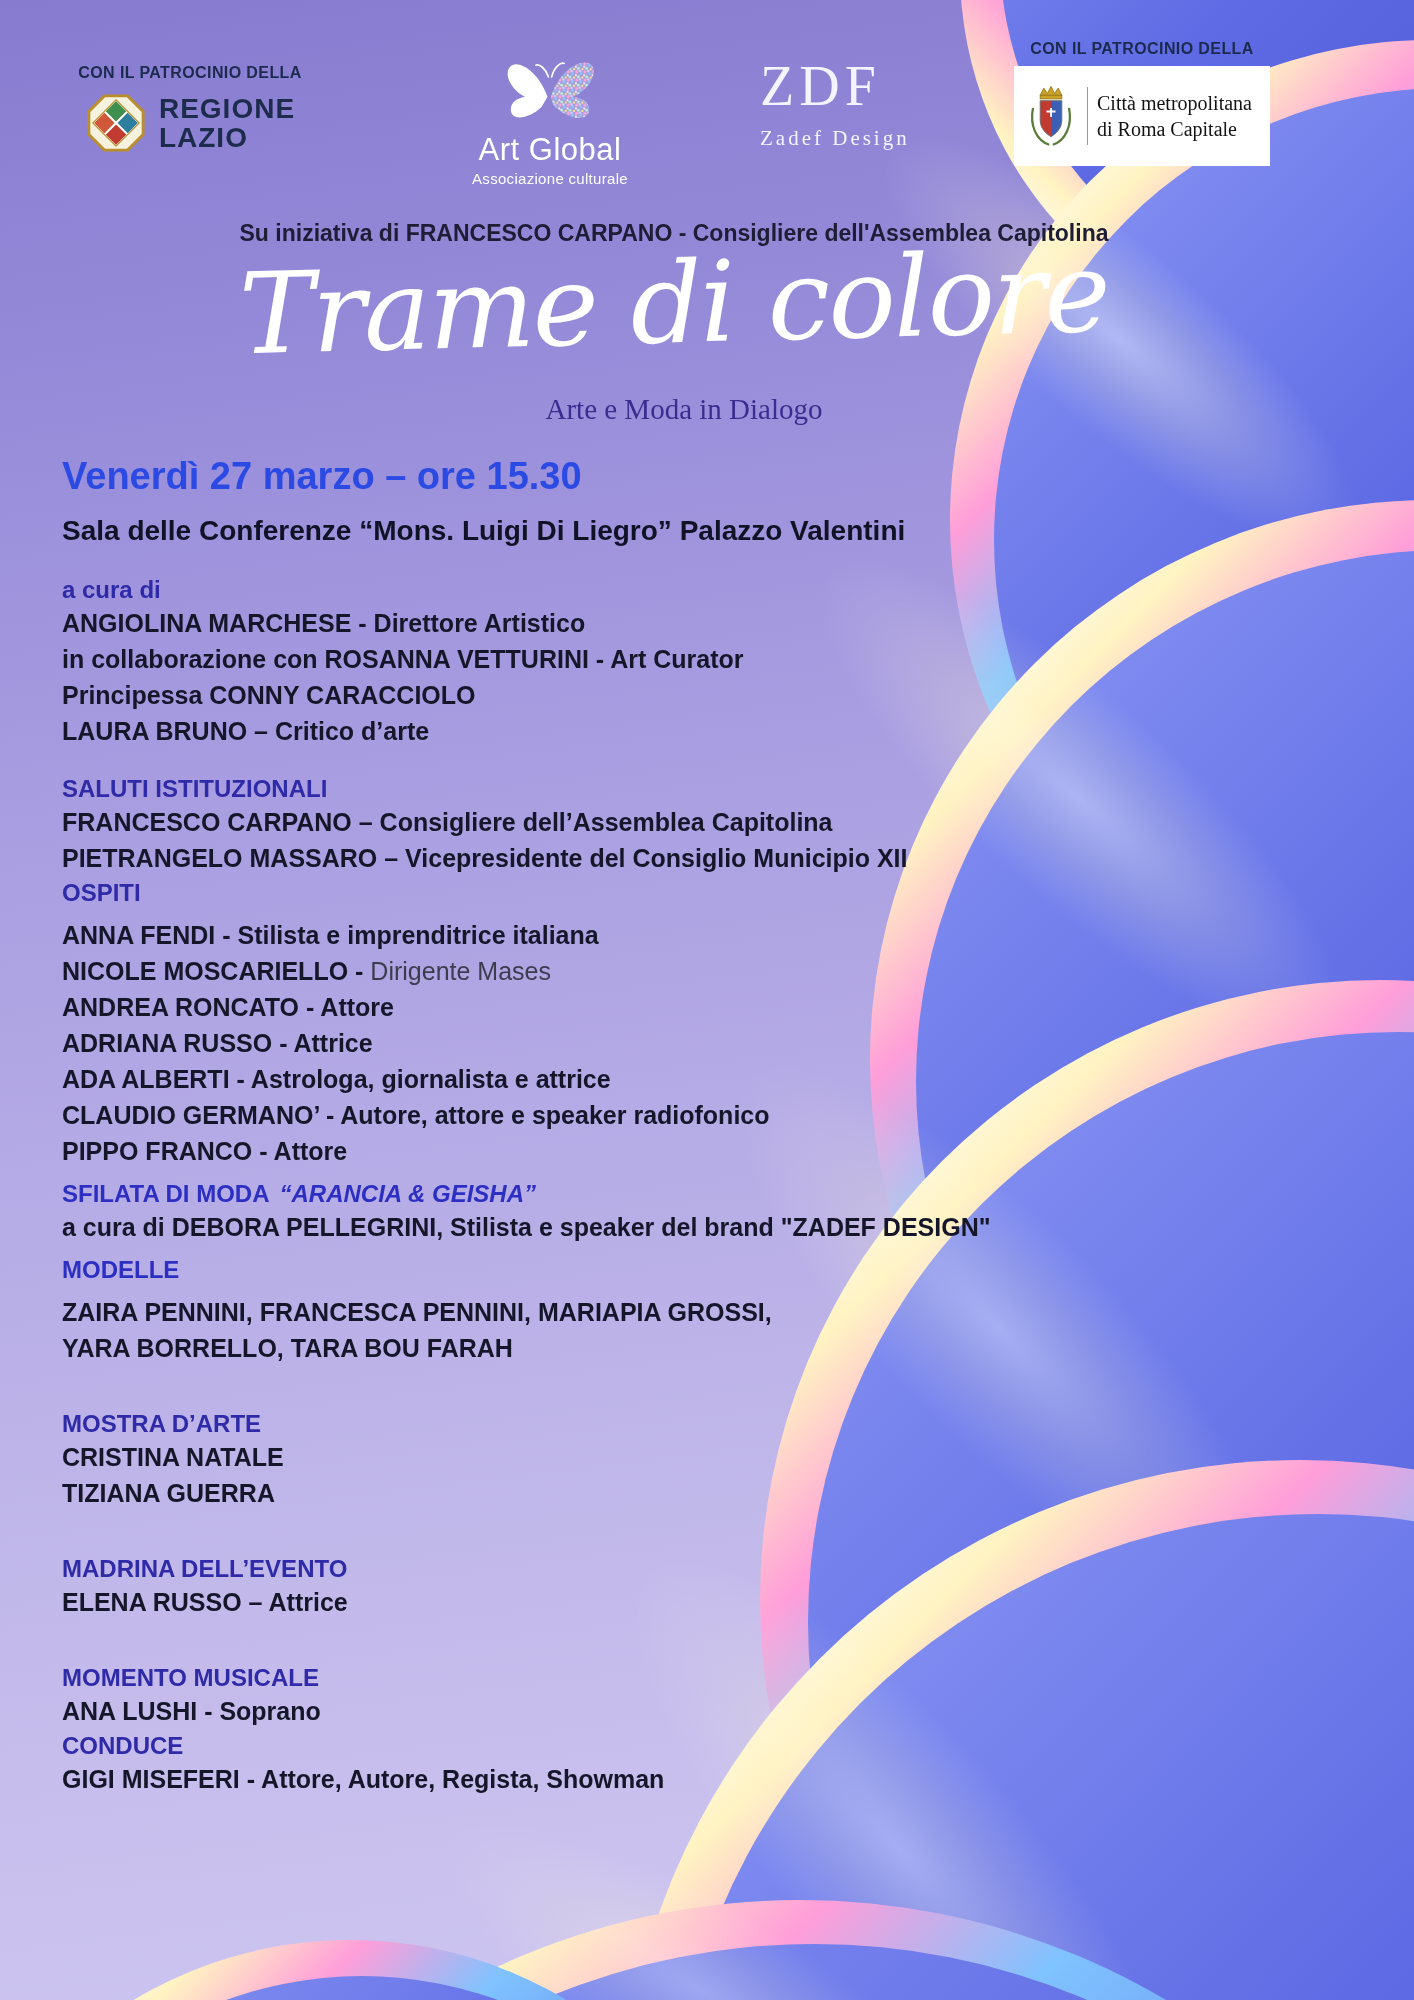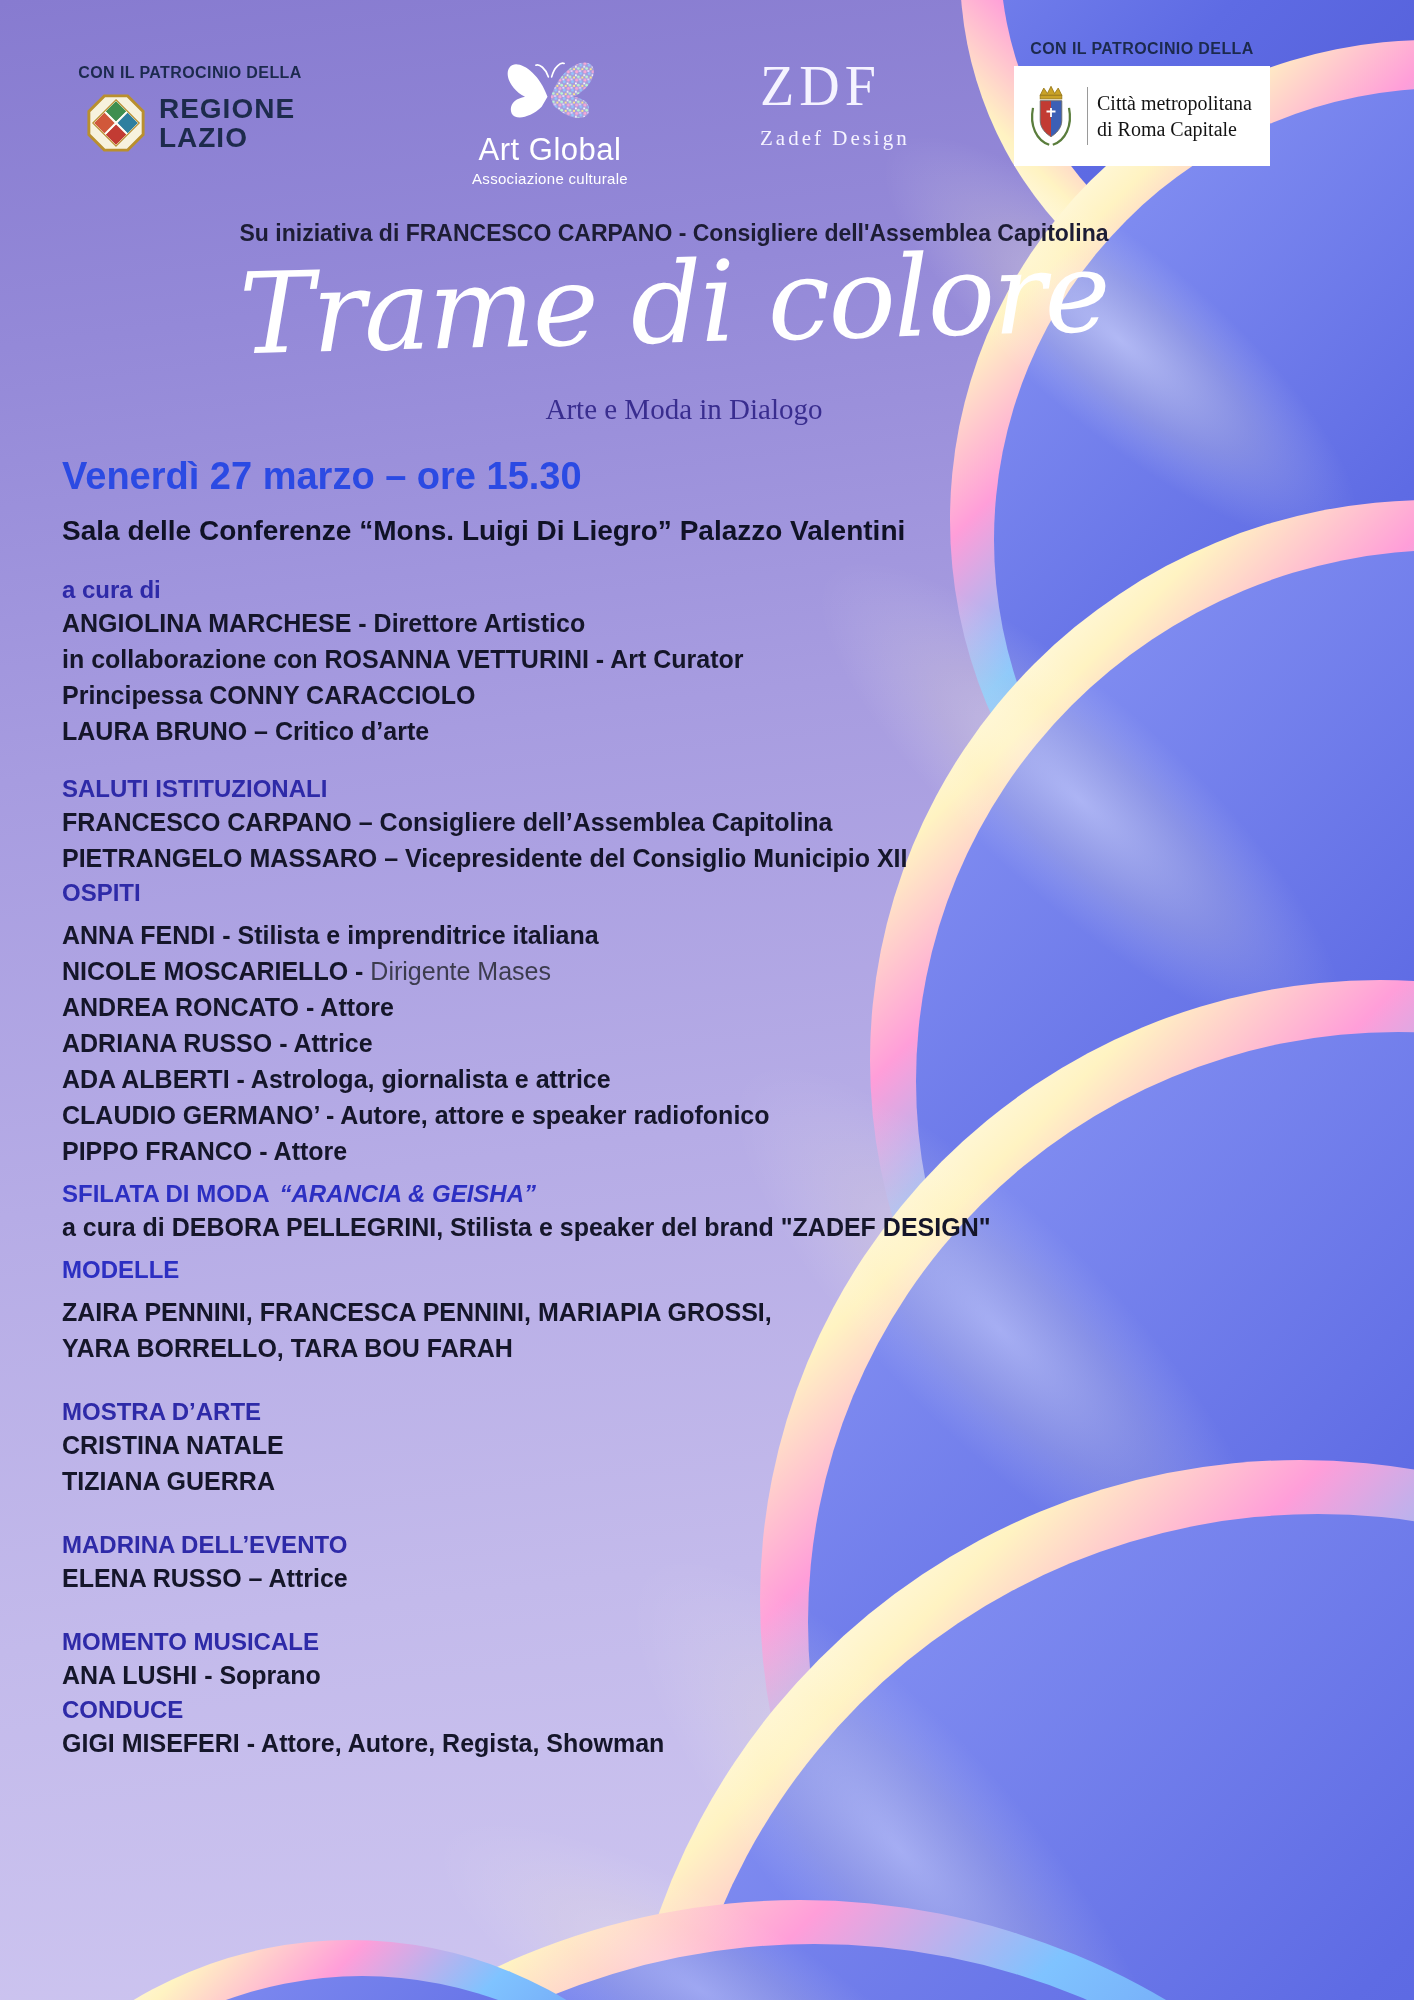--- a/index.html
+++ b/index.html
@@ -44,21 +44,21 @@
   .venue{margin-top:14px;font-size:28px;font-weight:800;color:#101226;line-height:37px;}
   .sec-header{font-size:24px;font-weight:800;color:#2e2aa8;}
   .sec-header.bright{color:#2c2fc2;}
   .sec-header .quoted{font-style:italic;margin-left:10px;}
   .line{font-size:25px;font-weight:700;color:#15162a;line-height:33px;margin-top:3px;}
   .line .light{font-weight:400;color:#3c3c4e;}
   .sec .line:first-of-type{margin-top:7px;}
   .gap-xs{margin-top:4px;}
   .gap-sm{margin-top:12px;}
   .gap-md{margin-top:27px;}
-  .gap-lg{margin-top:33px;}
+  .gap-lg{margin-top:45px;}
 </style>
 </head>
 <body>
 
 <div class="poster">
 
   <svg class="bg-art" viewBox="0 0 1414 2000" aria-hidden="true">
     <defs>
       <linearGradient id="rimTL" x1="0%" y1="0%" x2="100%" y2="100%">
         <stop offset="0%" stop-color="#c2f7ff"></stop>

